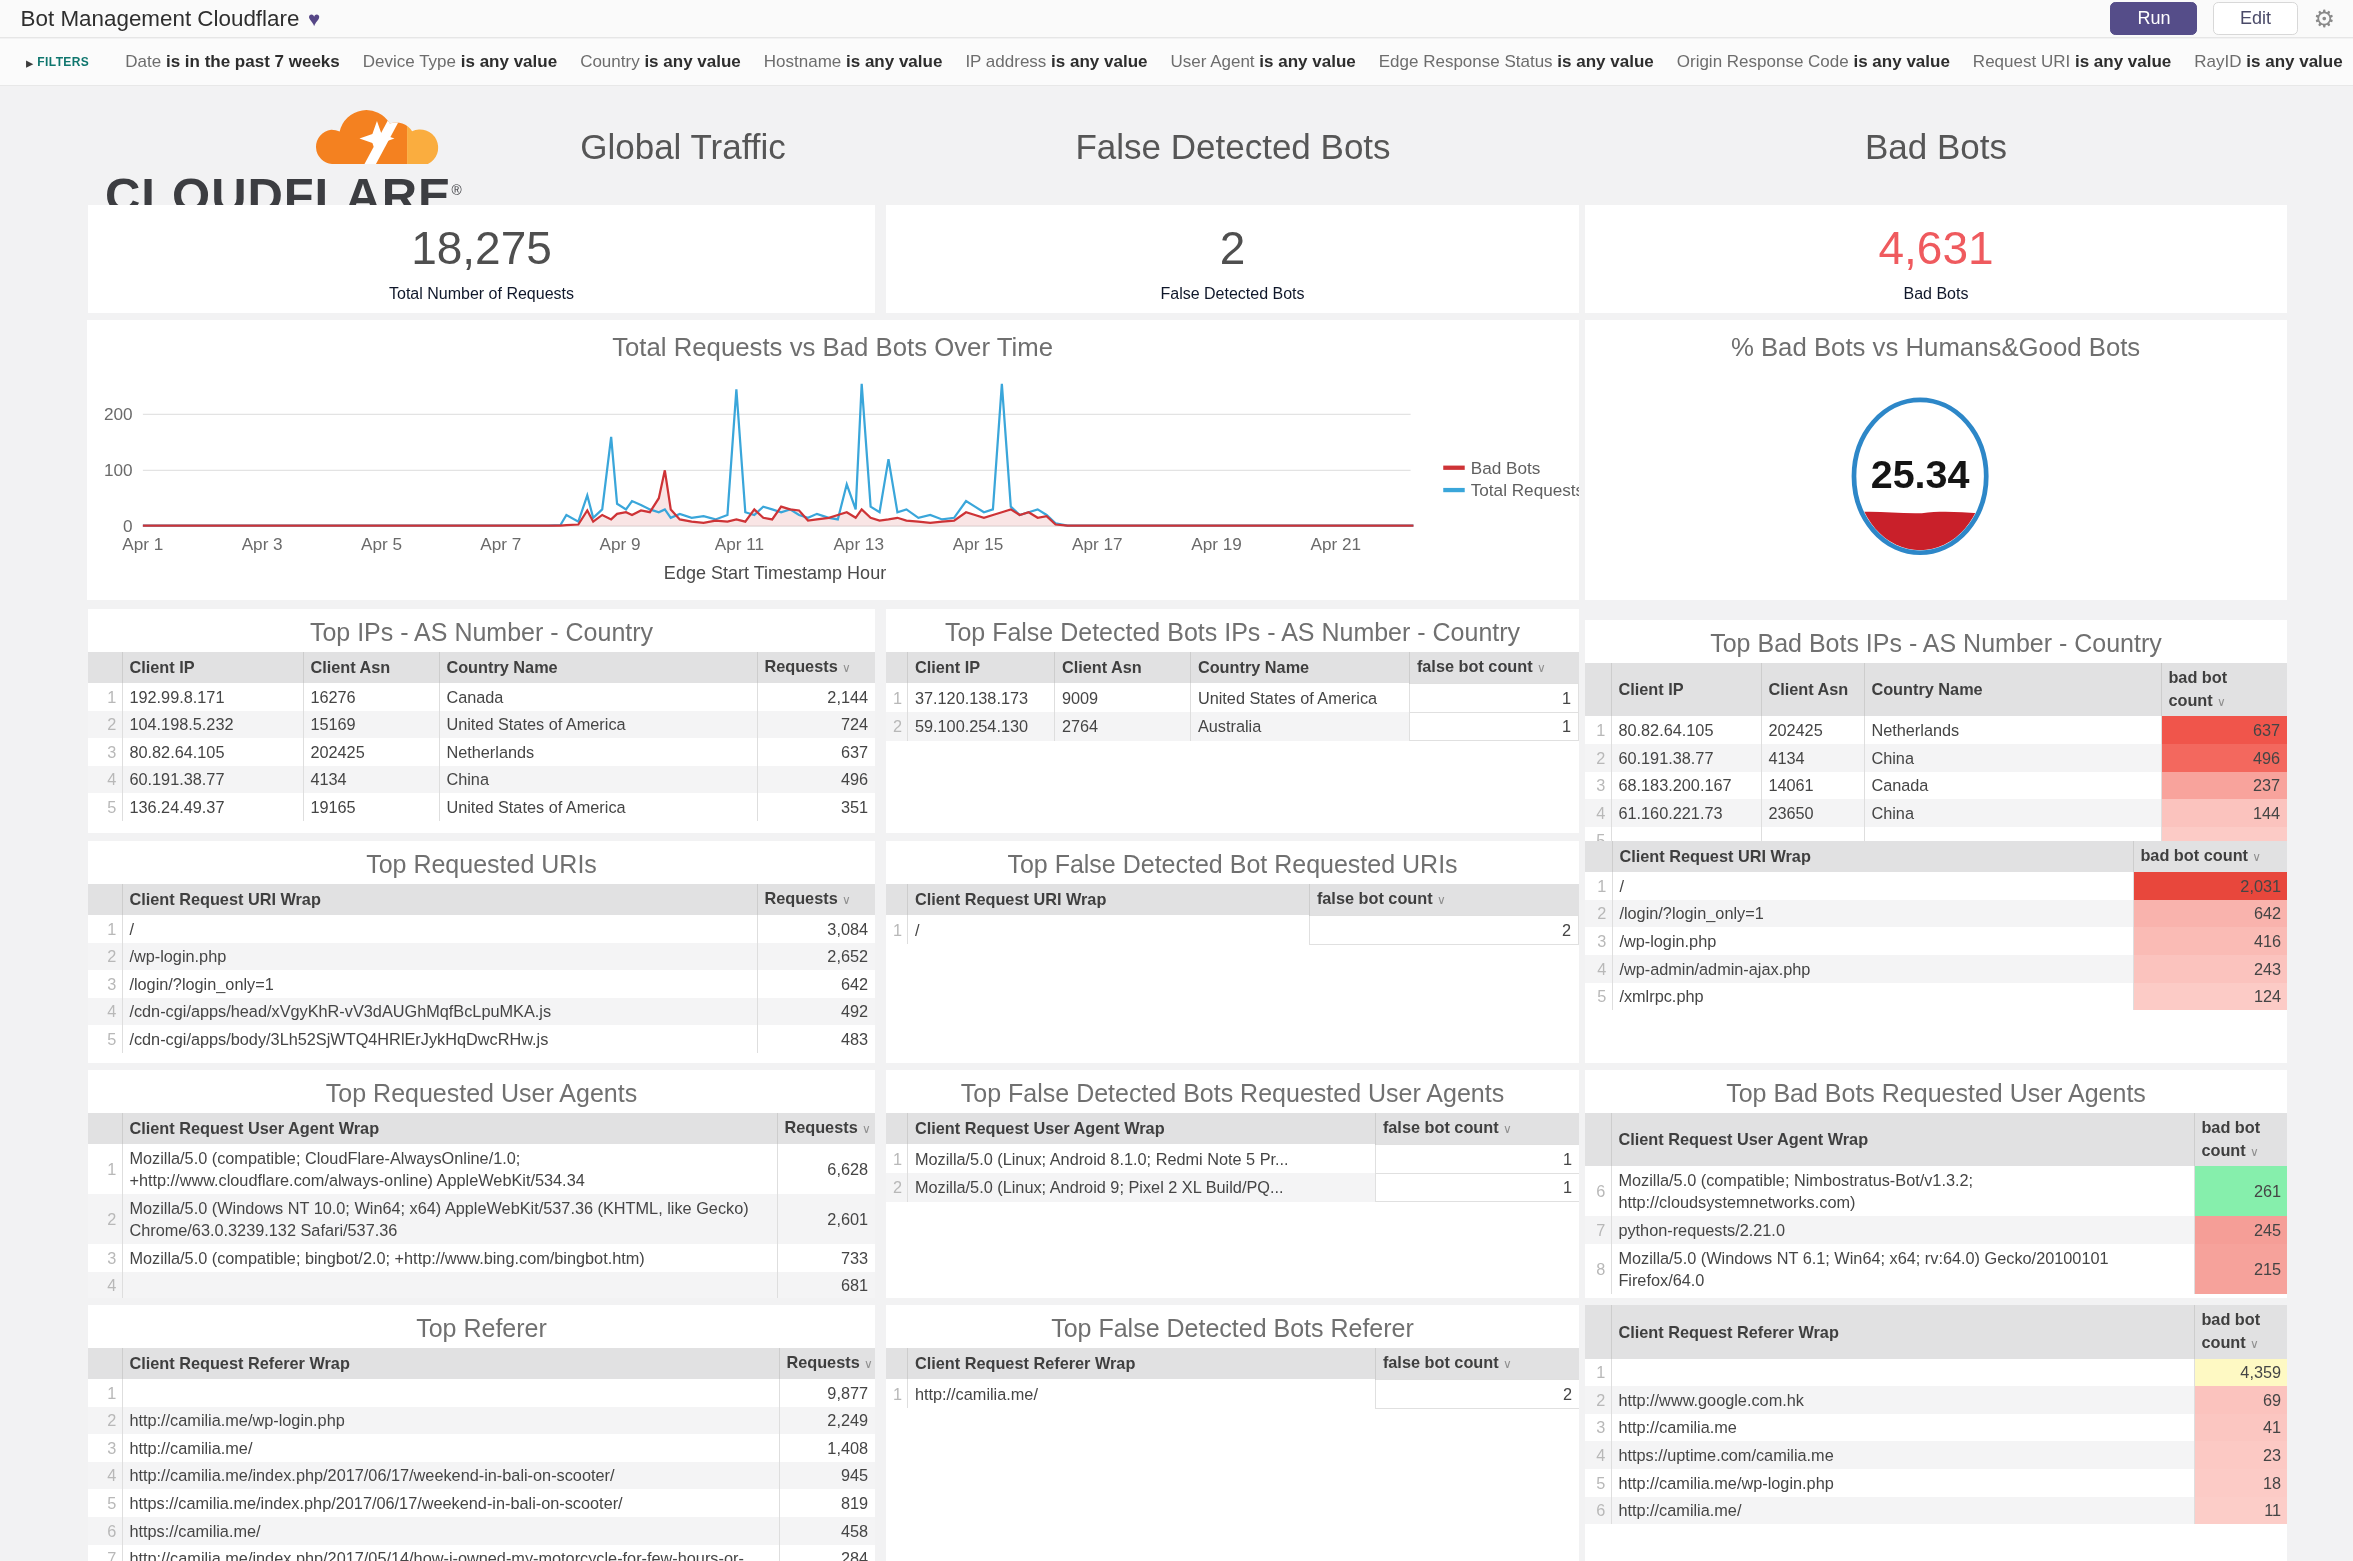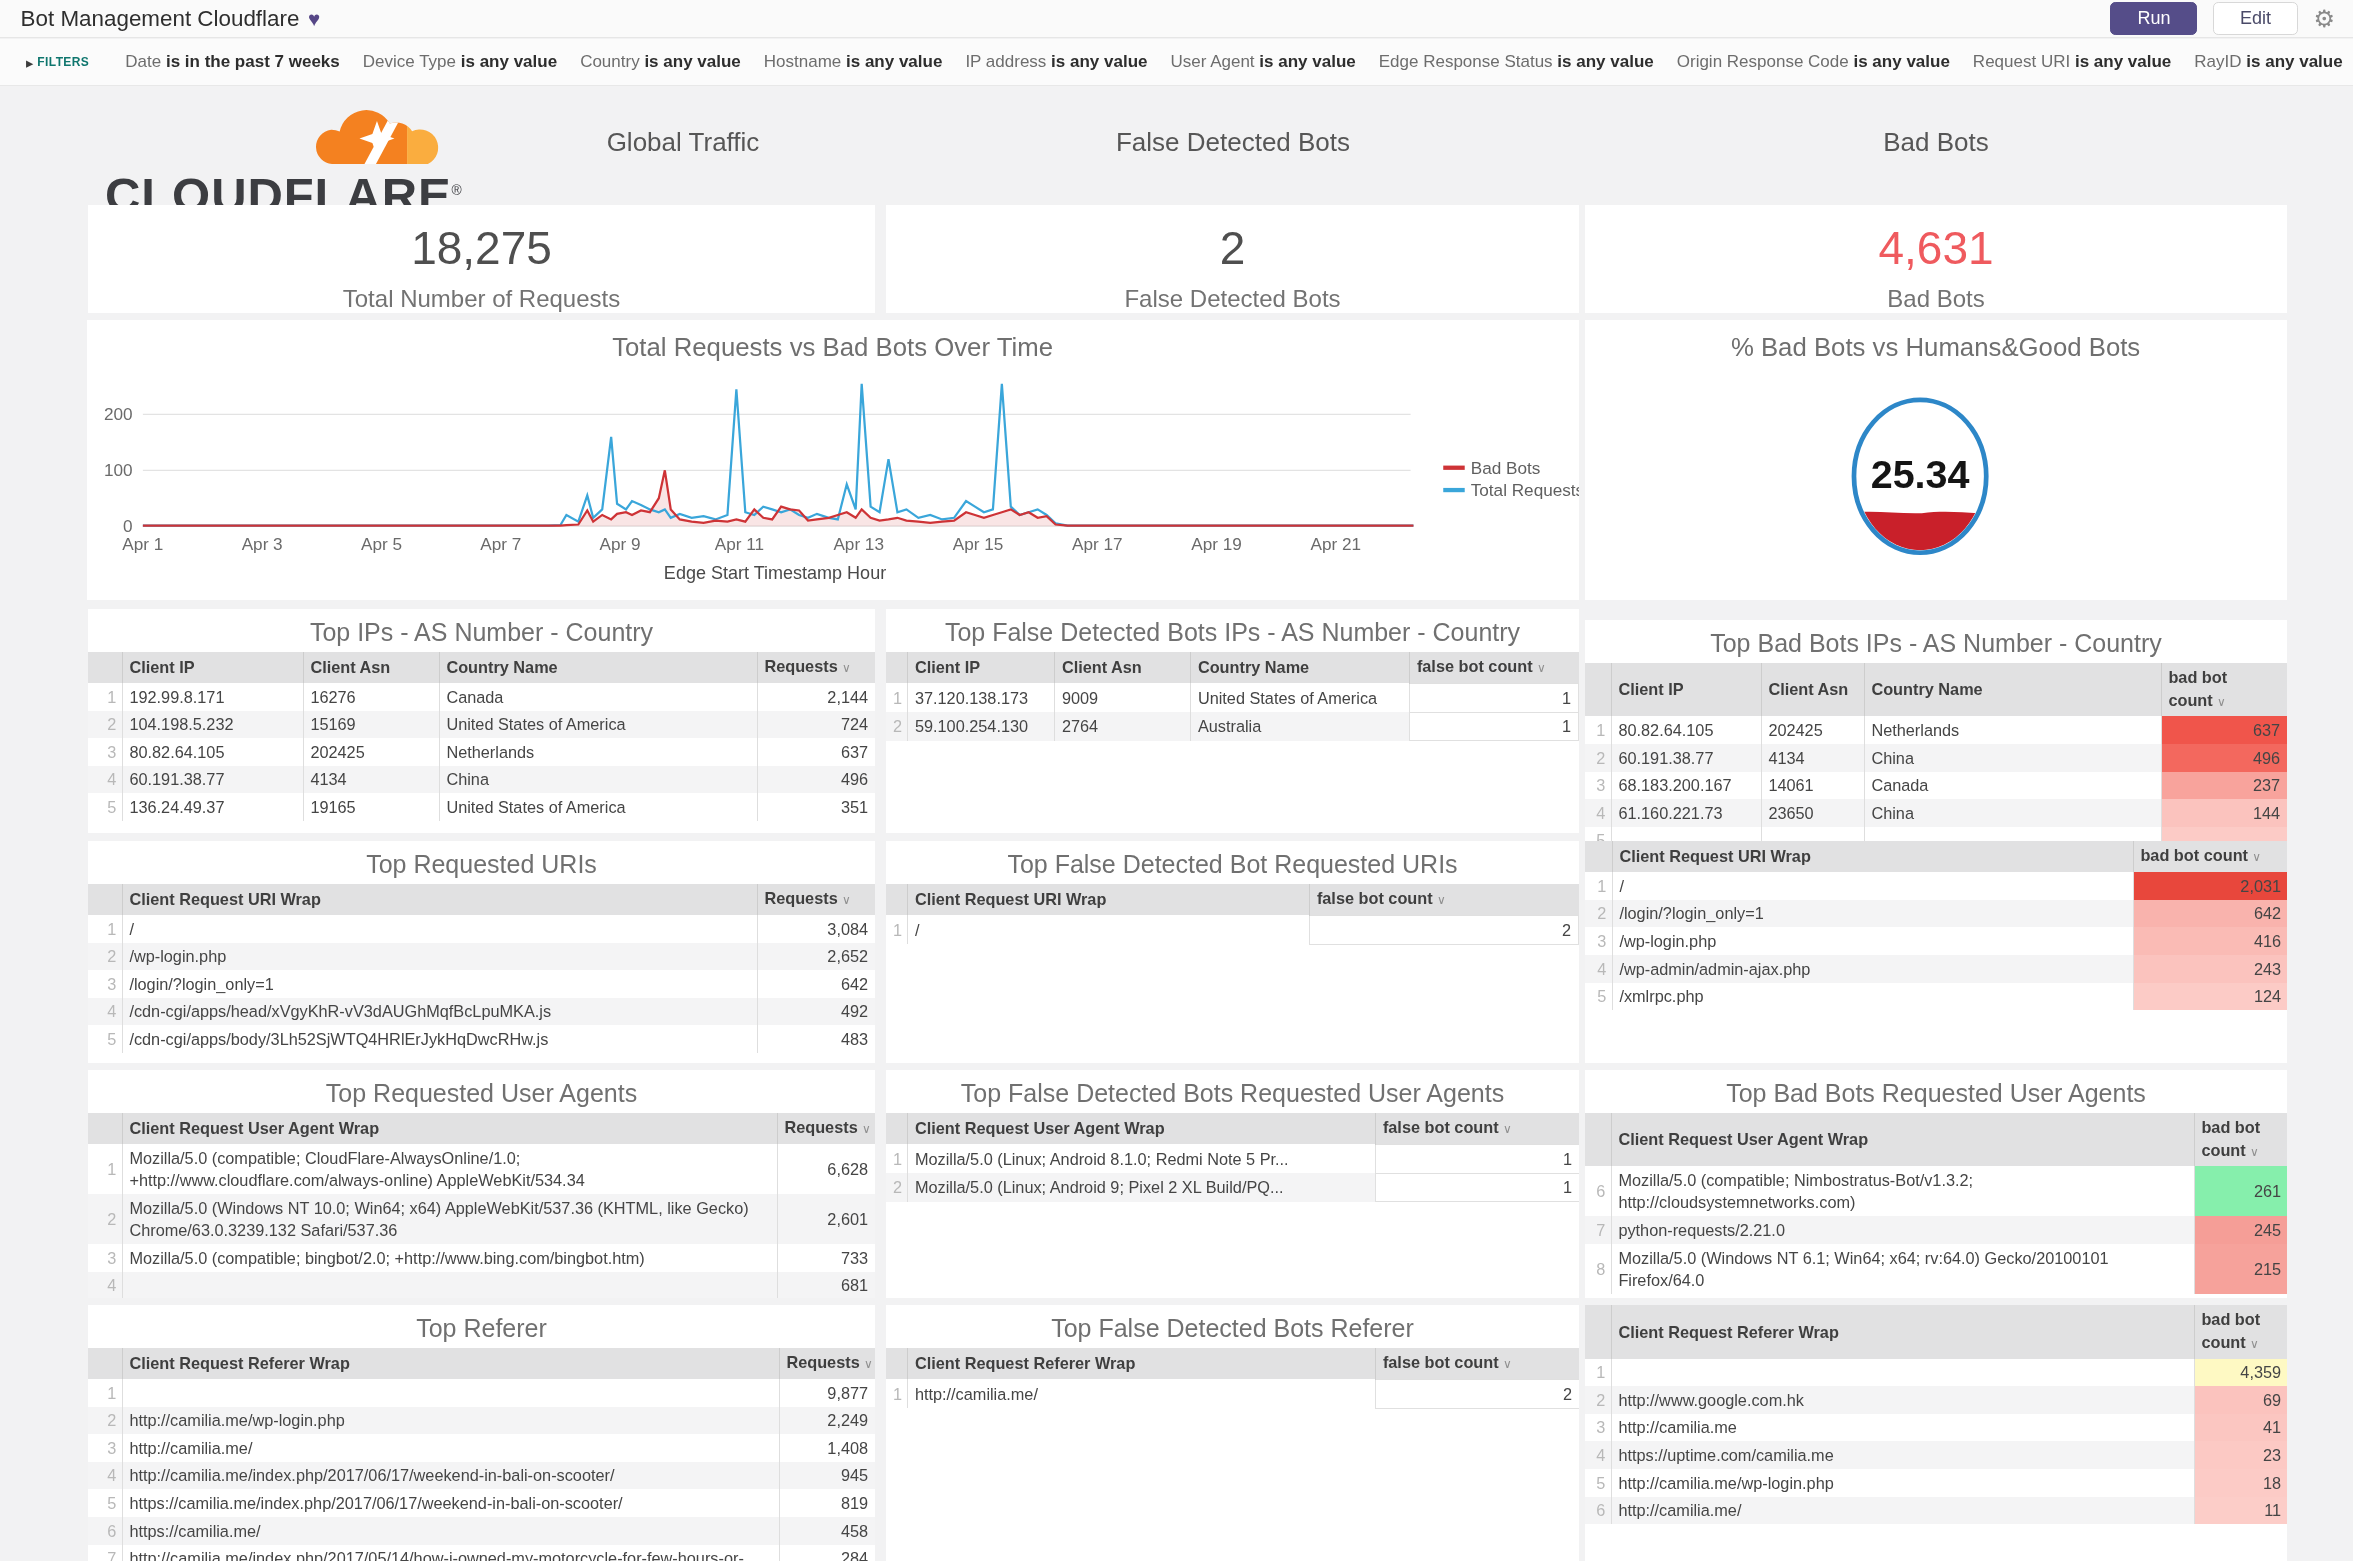--- a/index.html
+++ b/index.html
@@ -25,32 +25,32 @@
   .f-caret { color:#3c3c3c; font-size:14.6px; margin-left:26px; }
   .f-label { font-weight:bold; font-size:12px; color:#0f766e; margin-left:4px; letter-spacing:0.4px; }
   #filters-list { display:flex; align-items:center; margin-left:36px; gap:23px; white-space:nowrap; }
   .f-item { font-size:17px; white-space:nowrap; cursor:pointer; }
   .f-name { color:#6d6d6d; }
   .f-cond { color:#2e2e2e; font-weight:bold; }
 
   
   .canvas { position:absolute; left:0; top:86px; width:2354px; height:1475px; }
   .tile { position:absolute; background:#fff; overflow:hidden; }
-  .sec-h { position:absolute; transform:translateX(-50%); font-size:26px; font-weight:400; color:#565656; white-space:nowrap; }
+  .sec-h { position:absolute; transform:translateX(-50%); font-size:35px; font-weight:400; color:#565656; white-space:nowrap; }
 
   
   .logo-box { position:absolute; left:88px; top:-1.7px; width:464px; height:206px; }
   .logo-cloud { position:absolute; left:213px; top:3.4px; width:172px; height:89px; }
   .logo-word { position:absolute; left:17px; top:83px; font-size:49px; font-weight:800; letter-spacing:0.9px;
                color:#3c3d41; white-space:nowrap; }
   .logo-word sup { font-size:13.8px; font-weight:400; }
 
   
   .kpi-num { text-align:center; font-size:46px; color:#4f4f4f; margin-top:15.5px; }
-  .kpi-lab { text-align:center; font-size:24px; color:#737373; margin-top:10.3px; }
+  .kpi-lab { text-align:center; font-size:16px; color:#0f172a; margin-top:10.3px; }
 
   
   .tile h3 { text-align:center; font-size:25px; font-weight:400; color:#707070; margin:8.6px 0 5.2px 0; white-space:nowrap; }
   table { border-collapse:collapse; width:100%; table-layout:fixed; }
   thead th { background:#e1e1e2; font-size:16.3px; color:#3f3f3f; text-align:left; padding:3.4px 6.9px;
              border-left:0.9px solid #cdcdcd; line-height:22.4px; font-weight:bold; cursor:pointer; }
   thead th:first-child { border-left:none; }
   tbody td { font-size:16.3px; color:#454545; padding:2.6px 6.9px; line-height:22.4px; border-left:0.9px solid #dedede;
              overflow:hidden; vertical-align:middle; }
   tbody td:first-child { border-left:none; }

